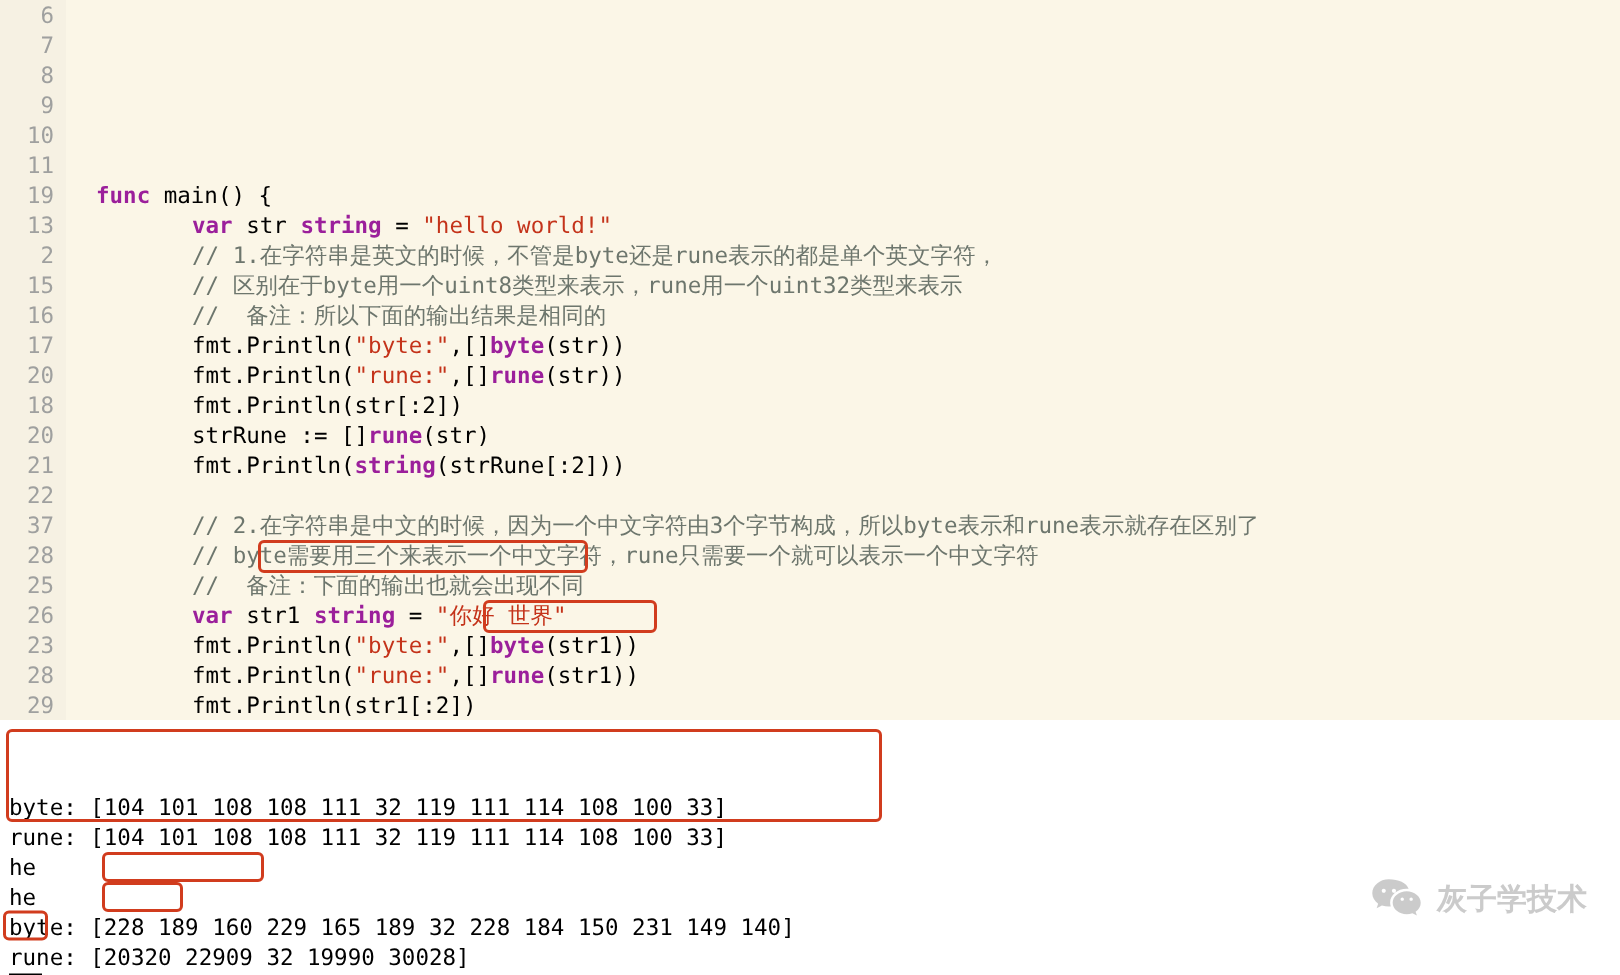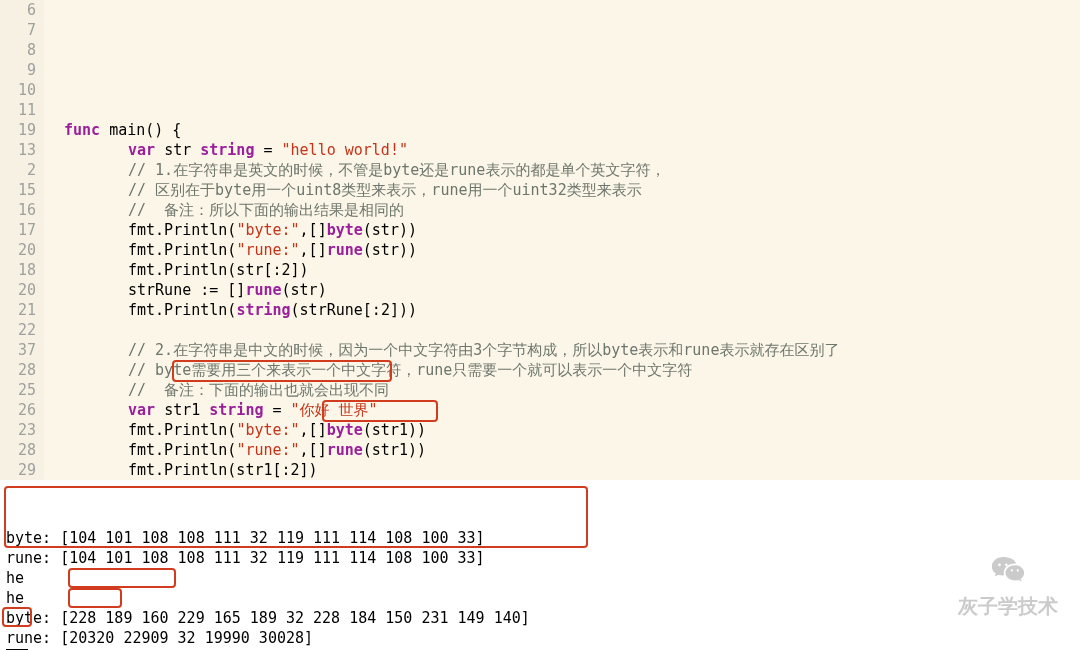--- a/index.html
+++ b/index.html
@@ -79,21 +79,20 @@
     bottom: 34px;
     display: flex;
     align-items: center;
     gap: 10px;
     color: #bfbfbf;
     font-family: "PingFang SC", "Microsoft YaHei", sans-serif;
     font-size: 20px;
     font-weight: 600;
     opacity: .8;
     pointer-events: none;
-    flex-direction: column;
   }
   .watermark svg { width: 34px; height: 28px; fill: #bfbfbf; }
 </style>
 </head>
 <body>
 
 <div class="editor">
   <div class="gutter" id="gutter">
       <div>6</div>
       <div>7</div>

